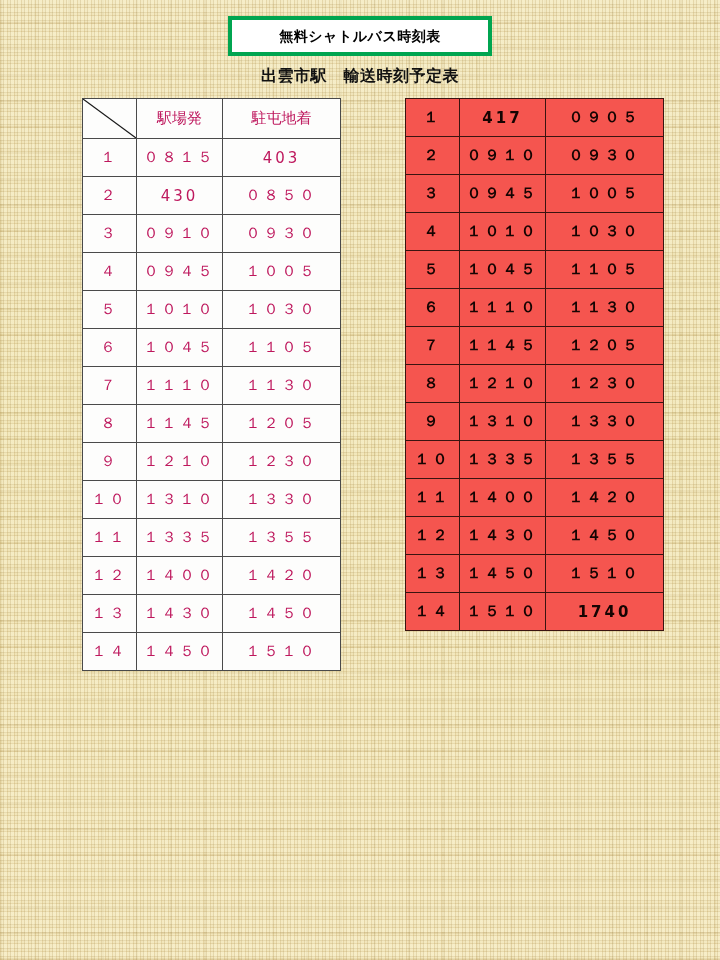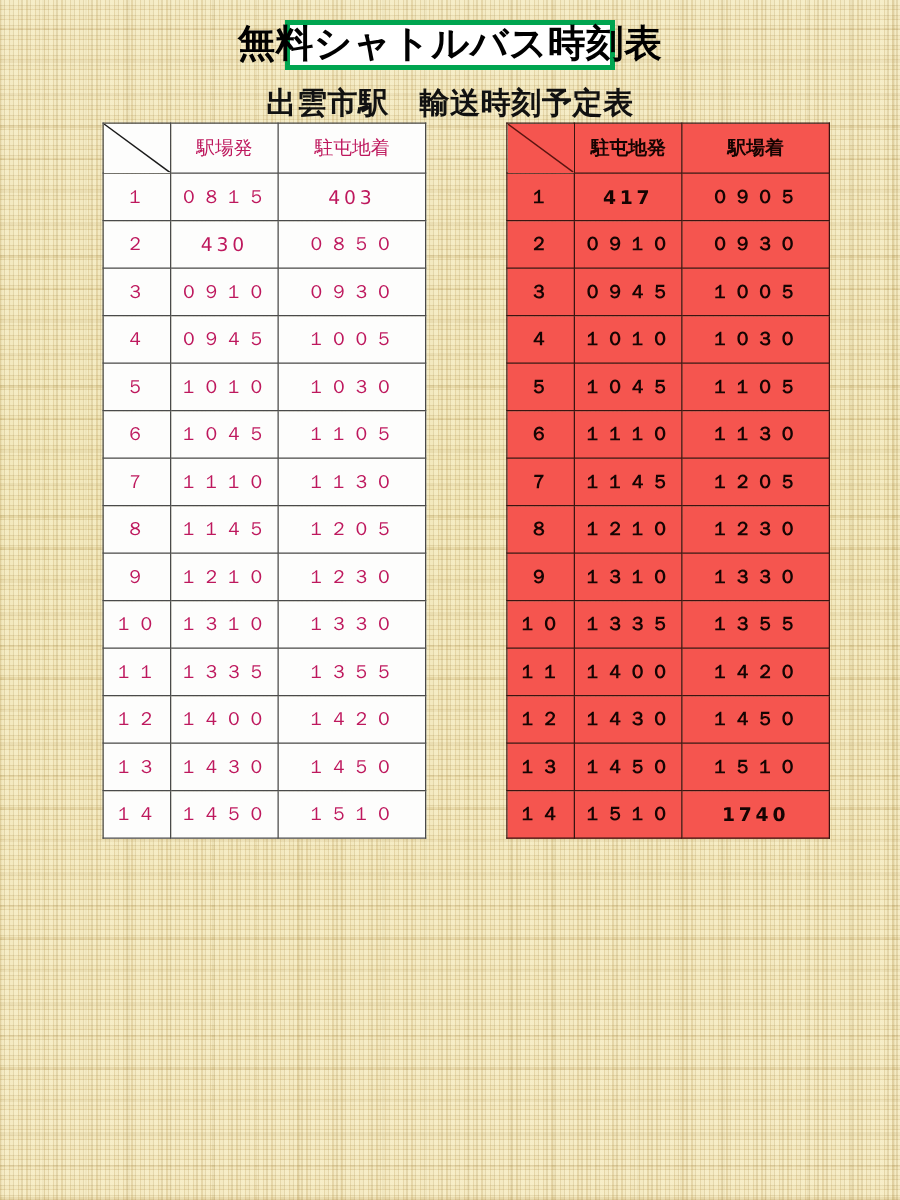--- a/index.html
+++ b/index.html
@@ -65,35 +65,35 @@
     width: 264px;
     height: 40px;
     background: #ffffff;
     border: 4px solid #00a550;
     box-sizing: border-box;
     display: flex;
     align-items: center;
     justify-content: center;
   }
   .title-text {
-    font-size: 30px;
+    font-size: 14px;
     font-weight: bold;
     color: #000000;
     letter-spacing: 0.5px;
     line-height: 1;
     white-space: nowrap;
   }
 
   .subtitle {
     position: absolute;
     left: 0;
     right: 0;
     top: 66px;
     text-align: center;
-    font-size: 24px;
+    font-size: 16px;
     font-weight: bold;
     color: #111111;
     letter-spacing: 0.5px;
     white-space: nowrap;
   }
 
   
   .tt {
     position: absolute;
     border-collapse: collapse;
@@ -259,29 +259,20 @@
         <tr>
           <td class="col-no no-cell">１４</td>
           <td class="col-a time-cell">１４５０</td>
           <td class="col-b time-cell">１５１０</td>
         </tr>
       </tbody>
   </table>
 
   <table class="tt" id="table-inbound">
     <tbody>
-        <tr class="hdr-row">
-          <td class="col-no hdr-cell corner">
-            <svg viewBox="0 0 100 100" preserveAspectRatio="none">
-              <line x1="0" y1="0" x2="100" y2="100" stroke="#5a1410" stroke-width="1.2" vector-effect="non-scaling-stroke"></line>
-            </svg>
-          </td>
-          <td class="col-a hdr-cell">駐屯地発</td>
-          <td class="col-b hdr-cell">駅場着</td>
-        </tr>
         <tr>
           <td class="col-no no-cell">１</td>
           <td class="col-a time-cell">417</td>
           <td class="col-b time-cell">０９０５</td>
         </tr>
         <tr>
           <td class="col-no no-cell">２</td>
           <td class="col-a time-cell">０９１０</td>
           <td class="col-b time-cell">０９３０</td>
         </tr>

